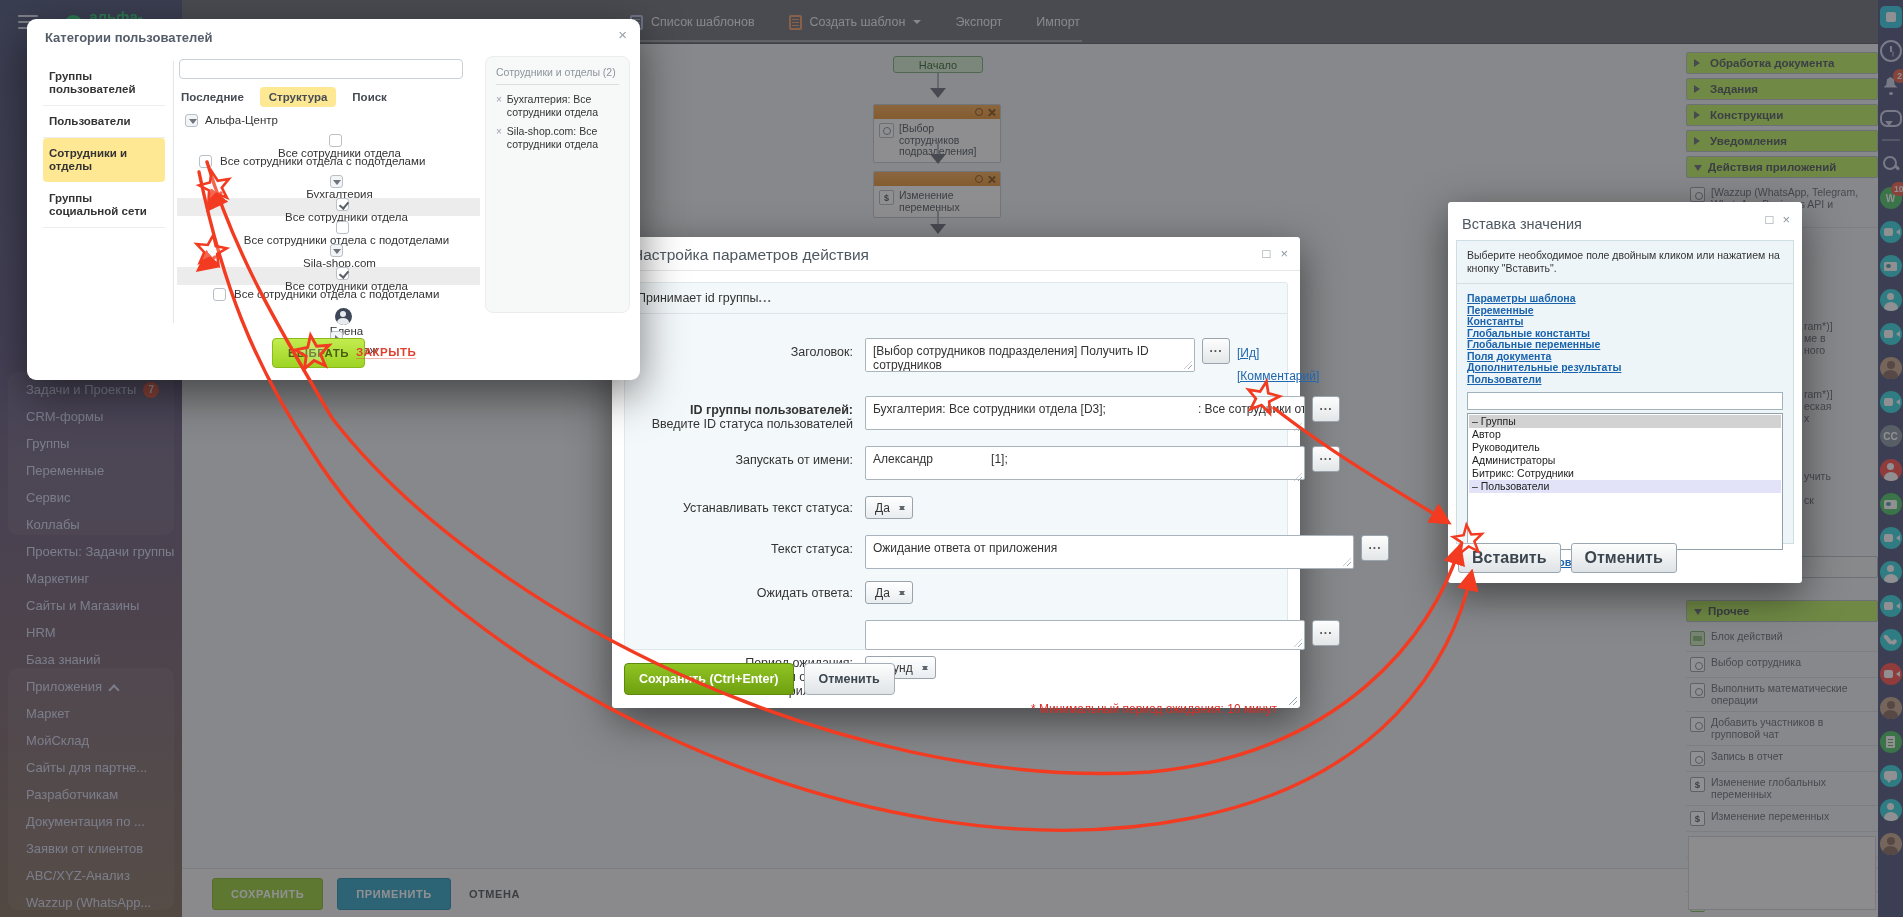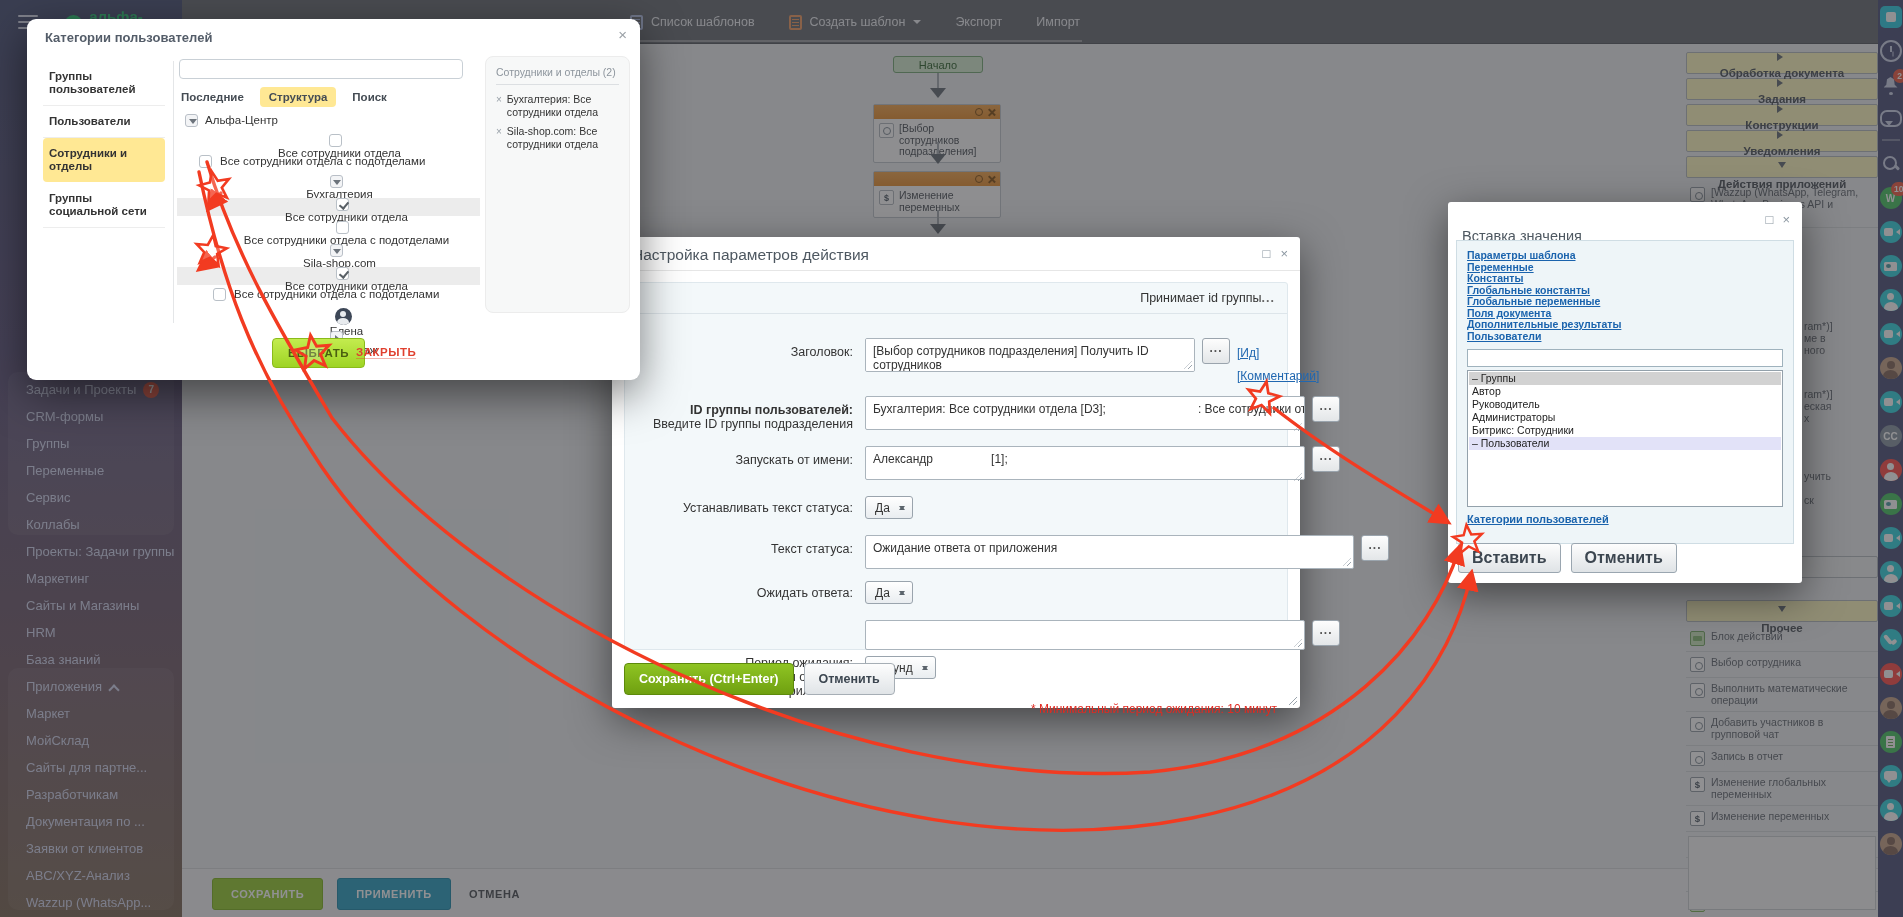--- a/index.html
+++ b/index.html
@@ -57,22 +57,22 @@
   .wf-x::before,.wf-x::after{content:"";position:absolute;left:3px;top:0;width:1.5px;height:9px;background:#8a5a20;}
   .wf-x::before{transform:rotate(45deg);} .wf-x::after{transform:rotate(-45deg);}
   .wf-body{display:flex;gap:5px;padding:4px 5px;}
   .wf-ic{flex:none;width:15px;height:15px;border:1px solid #b6bcc2;background:#fff;border-radius:2px;position:relative;}
   .wf-ic.gear::after{content:"";position:absolute;left:3px;top:3px;width:6px;height:6px;border:1.5px solid #88929a;border-radius:50%;}
   .wf-ic .g{position:absolute;left:0;top:0;width:100%;text-align:center;font-size:9px;color:#55606a;line-height:14px;font-weight:bold;}
   .wf-label{font-size:10.5px;line-height:11.5px;color:#555a60;}
 
   
   .rpanel{position:absolute;left:1686px;top:52px;width:192px;}
-  .rp-head{height:22px;background:#fef9c3;border:1px solid #b9bec3;border-radius:2px;margin-bottom:4px;
-    display:flex;align-items:center;gap:6px;padding:0 7px;font-size:11.5px;font-weight:bold;color:#565c63;flex-direction:column;}
+  .rp-head{height:22px;background:#bef264;border:1px solid #b9bec3;border-radius:2px;margin-bottom:4px;
+    display:flex;align-items:center;gap:6px;padding:0 7px;font-size:11.5px;font-weight:bold;color:#565c63;}
   .rp-tri{width:0;height:0;border:4px solid transparent;border-left:6px solid #6d747c;flex:none;}
   .rp-head.open .rp-tri{border:4px solid transparent;border-top:6px solid #6d747c;margin-top:5px;}
   .rp-item{display:flex;gap:6px;padding:5px 4px;border-bottom:1px solid #d7dadd;font-size:10.5px;line-height:11.5px;color:#6b7178;}
   .mi{flex:none;width:15px;height:15px;border:1px solid #9aa2aa;background:#fff;border-radius:2px;position:relative;}
   .mi.folder{background:#cfe8c0;border-color:#7fae6f;}
   .mi.folder::after{content:"";position:absolute;left:2px;top:4px;width:9px;height:5px;background:#8fbe7c;border-radius:1px;}
   .mi.gear::after{content:"";position:absolute;left:3.5px;top:3.5px;width:6px;height:6px;border:1.5px solid #88929a;border-radius:50%;}
   .mi.pause{background:#e2f2d8;border-color:#84b561;}
   .mi.pause::before,.mi.pause::after{content:"";position:absolute;top:3px;width:3px;height:7px;background:#6ba04b;}
   .mi.pause::before{left:3px;} .mi.pause::after{left:8px;}
@@ -146,42 +146,42 @@
   .sel::after{content:"";position:absolute;right:7px;bottom:5px;border:3.5px solid transparent;border-top:4px solid #5c646c;}
 
   
   .m-params{position:absolute;left:612px;top:237px;width:688px;height:471px;background:#fff;
     border-radius:3px;box-shadow:0 12px 40px rgba(0,0,0,.5);z-index:10;}
   .m-params .ttl{position:absolute;left:20px;top:9px;font-size:15.5px;color:#4e5861;}
   .m-params .wctl{position:absolute;right:12px;top:10px;display:flex;gap:10px;}
   .m-params .sep{position:absolute;left:0;top:33px;width:100%;height:1px;background:#e6e6e6;}
   .m-params .panel{position:absolute;left:12px;top:45px;width:664px;height:368px;
     background:#f3f8fa;border:1px solid #dfe8ed;border-radius:3px;}
-  .m-params .sub{display:flex;align-items:center;justify-content:flex-end;
+  .m-params .sub{display:flex;align-items:center;justify-content:flex-start;
     padding:8px 12px;border-bottom:1px solid #dde5ea;font-size:12.5px;color:#333;}
   .m-params .sub .mdots{color:#666;font-weight:bold;letter-spacing:1px;}
   .form{padding:24px 10px 0 0;}
   .p-row{display:flex;align-items:flex-start;margin-bottom:12px;}
   .p-label{width:240px;text-align:right;padding:7px 12px 0 0;font-size:12.5px;color:#333;flex:none;line-height:14px;}
   .p-label b{font-size:12.5px;}
   .p-field{display:flex;align-items:flex-start;gap:7px;}
   .lnk{color:#2067b0;text-decoration:underline;font-size:12px;margin-top:8px;margin-right:4px;display:inline-block;}
   .note{margin:2px 0 0 252px;color:#e02b22;font-size:12px;text-align:right;}
   .m-params .foot{position:absolute;left:12px;bottom:13px;display:flex;gap:10px;}
   .btn-green{background:linear-gradient(#8fc423,#6fa010);border:1px solid #5d8a0b;color:#fff;
     font-weight:bold;font-size:12.5px;padding:8px 14px;border-radius:4px;}
   .btn-gray{background:linear-gradient(#fdfdfd,#e0e4e7);border:1px solid #a6aeb5;color:#3c4650;
     font-weight:bold;font-size:12.5px;padding:8px 14px;border-radius:4px;}
   .m-params .grip{position:absolute;right:3px;bottom:3px;width:10px;height:10px;
     background:repeating-linear-gradient(135deg,transparent 0 2px,#9aa4ad 2px 3px);clip-path:polygon(100% 0,100% 100%,0 100%);}
 
   
   .m-insert{position:absolute;left:1448px;top:202px;width:354px;height:381px;background:#fff;
     border-radius:3px;box-shadow:0 12px 40px rgba(0,0,0,.5);z-index:12;}
-  .m-insert .ttl{position:absolute;left:14px;top:26px;font-size:14.5px;color:#4e5861;text-align:center;}
+  .m-insert .ttl{position:absolute;left:14px;top:14px;font-size:14.5px;color:#4e5861;text-align:center;}
   .m-insert .wctl{position:absolute;right:12px;top:11px;display:flex;gap:9px;}
   .m-insert .panel{position:absolute;left:8px;top:38px;width:338px;height:304px;
     background:#eef5f8;border:1px solid #cfdde4;}
   .m-insert .instr{padding:8px 10px;font-size:10.5px;color:#333;line-height:13px;border-bottom:1px solid #d4dee3;}
   .m-insert .links{padding:9px 10px 6px;}
   .m-insert .links a{display:block;color:#1a63ad;font-weight:bold;text-decoration:underline;
     font-size:10.5px;line-height:11.5px;}
   .m-insert .inp{display:block;margin:1px 10px 0;width:316px;height:18px;border:1px solid #9fb2bd;background:#fff;}
   .lb{margin:3px 10px 0;border:1px solid #93a1ab;background:#fff;height:137px;overflow:hidden;padding:1px;}
   .lb div{font-size:10.5px;color:#222;line-height:13px;padding:0 3px;white-space:nowrap;}
@@ -701,21 +701,21 @@
               </span>
             <button class="dots">...</button>
             <span>
               <a class="lnk">[Ид]</a><a class="lnk">[Комментарий]</a>
             </span>
           </div>
         </div>
         <div class="p-row">
           <div class="p-label">
             <b>ID группы пользователей:</b><br>
-            <span>Введите ID группы подразделения</span>
+            <span>Введите ID статуса пользователей</span>
           </div>
           <div class="p-field">
             <span class="ta-wrap"><span class="fake-ta" style="width:440px;height:34px;display:inline-block;"><span>Бухгалтерия: Все сотрудники отдела [D3];</span><span class="gap" style="width:92px;"></span><span>: Все сотрудники отдела [D21];</span></span></span>
             <button class="dots">...</button>
           </div>
         </div>
         <div class="p-row">
           <div class="p-label">Запускать от имени:</div>
           <div class="p-field">
             <span class="ta-wrap"><span class="fake-ta" style="width:440px;height:34px;display:inline-block;"><span>Александр</span><span class="gap" style="width:58px;"></span><span>[1];</span></span></span>
@@ -772,20 +772,21 @@
     <div class="grip"></div>
   </div>
 
   <div class="m-insert">
     <div class="ttl">Вставка значения</div>
     <div class="wctl">
       <span class="wbtn">□</span>
       <span class="wbtn">×</span>
     </div>
     <div class="panel">
+      <div class="instr">Выберите необходимое поле двойным кликом или нажатием на кнопку "Вставить".</div>
       <div class="links">
         <a>Параметры шаблона</a>
           <a>Переменные</a>
           <a>Константы</a>
           <a>Глобальные константы</a>
           <a>Глобальные переменные</a>
           <a>Поля документа</a>
           <a>Дополнительные результаты</a>
           <a>Пользователи</a>
       </div>

